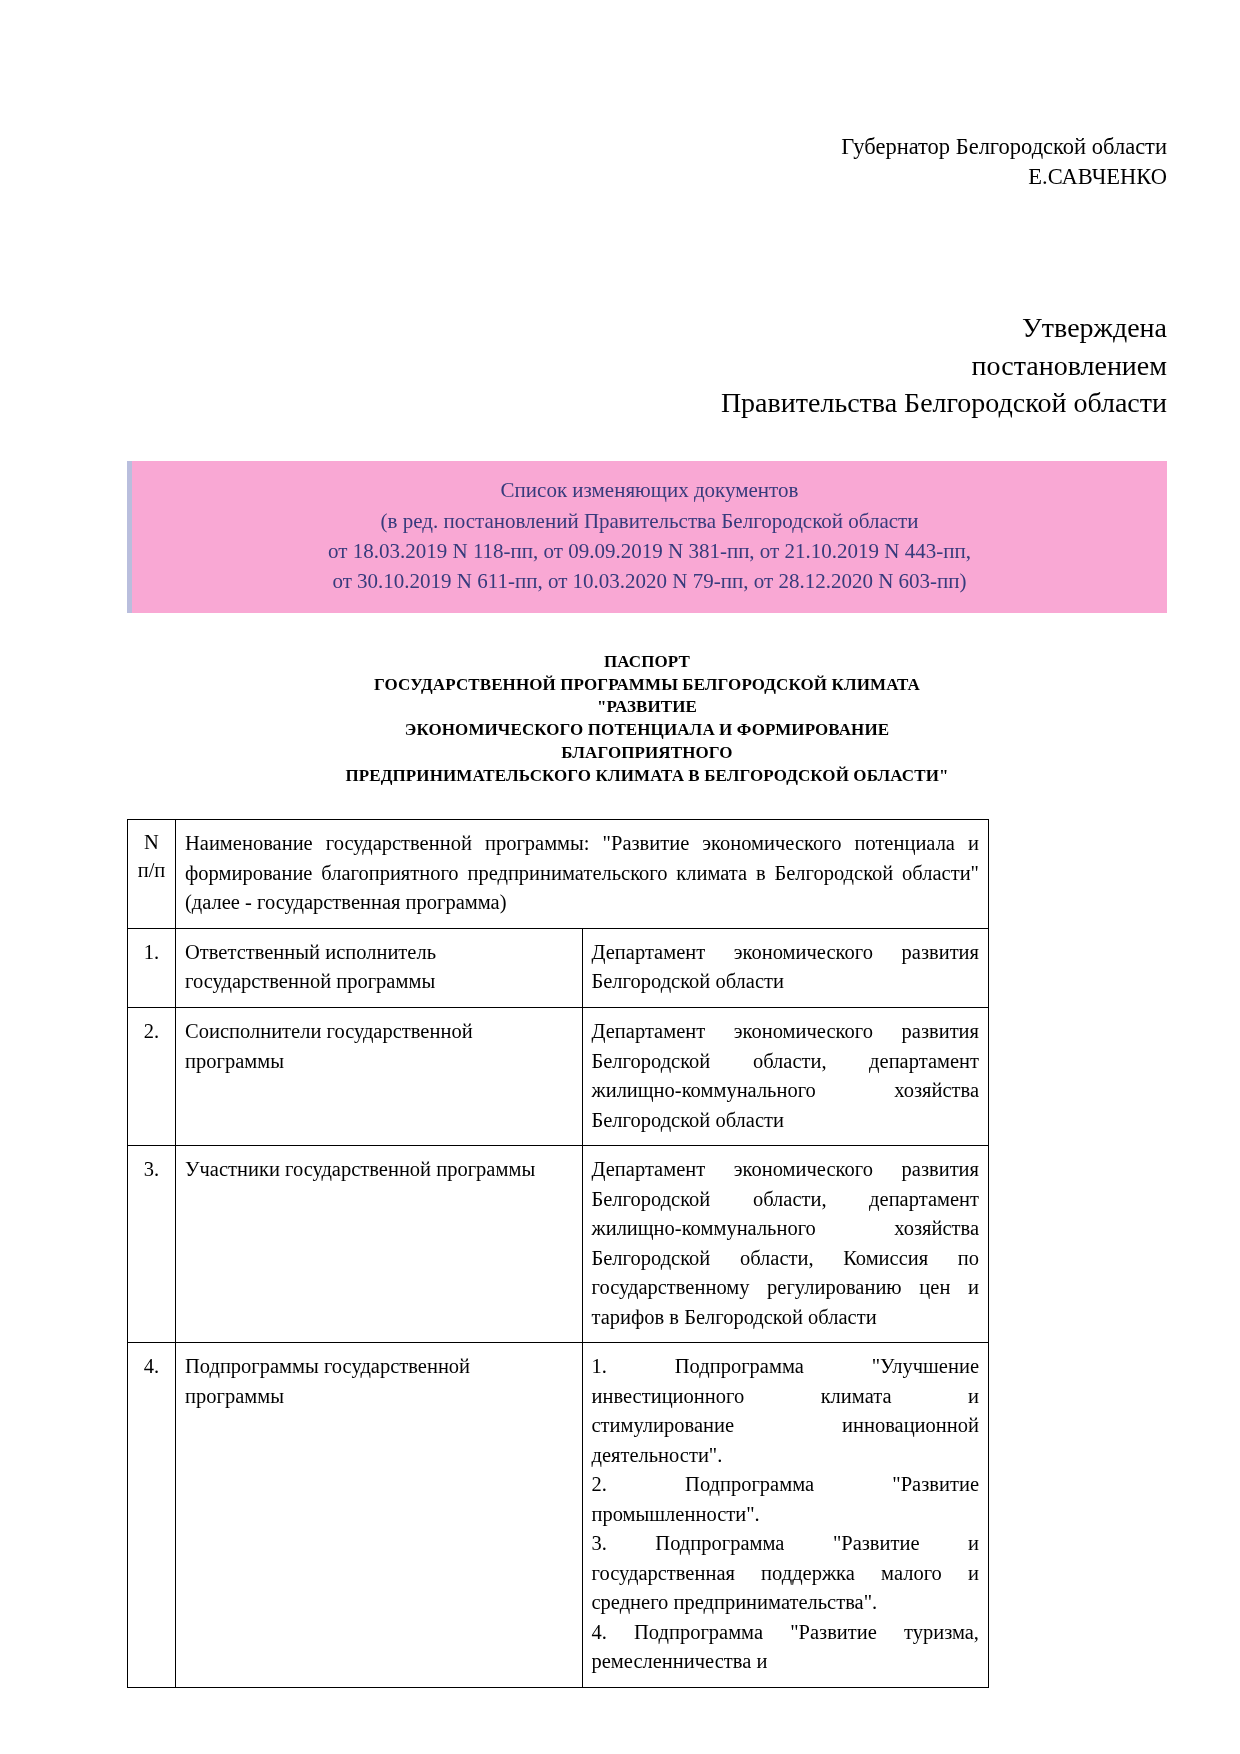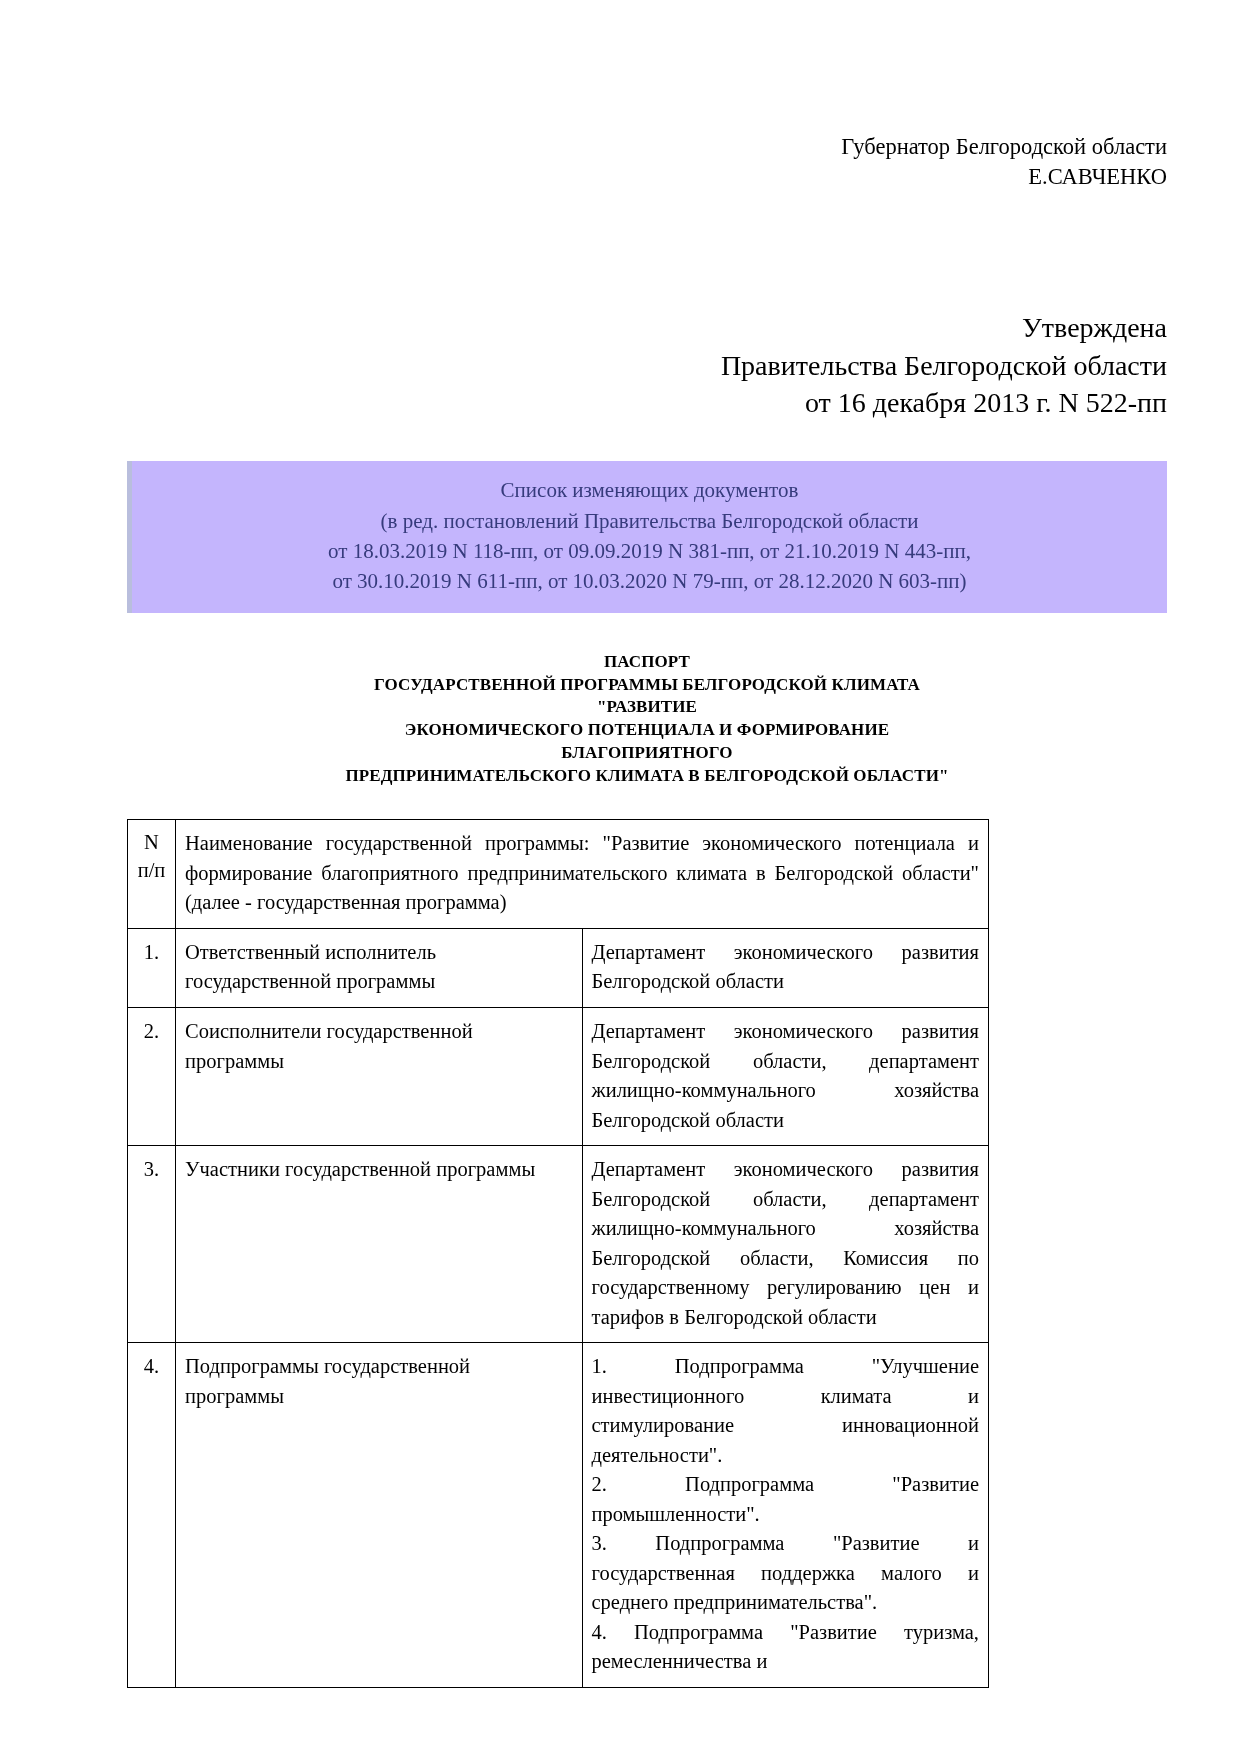--- a/index.html
+++ b/index.html
@@ -39,21 +39,21 @@
     text-align: right;
     font-size: 28px;
     line-height: 1.33;
     padding-top: 118px;
   }
   .approval-block div { white-space: nowrap; }
 
   
   .amend-box {
     margin-top: 40px;
-    background: #c4b5fd;
+    background: #f9a8d4;
     border-left: 5px solid #b9bedd;
     color: #363b7c;
     text-align: center;
     font-size: 21px;
     line-height: 1.45;
     padding: 14px 18px 16px 18px;
     box-sizing: border-box;
   }
   .amend-box .amend-line { white-space: nowrap; }
 
@@ -101,22 +101,22 @@
 
 <div class="page">
 
   <div class="signature-block">
     <div>Губернатор Белгородской области</div>
     <div>Е.САВЧЕНКО</div>
   </div>
 
   <div class="approval-block">
     <div>Утверждена</div>
+    <div>постановлением</div>
     <div>Правительства Белгородской области</div>
-    <div>от 16 декабря 2013 г. N 522-пп</div>
   </div>
 
   <div class="amend-box">
     <div class="amend-line">Список изменяющих документов</div>
     <div class="amend-line">(в ред. постановлений Правительства Белгородской области</div>
     <div class="amend-line">от 18.03.2019 N 118-пп, от 09.09.2019 N 381-пп, от 21.10.2019 N 443-пп,</div>
     <div class="amend-line">от 30.10.2019 N 611-пп, от 10.03.2020 N 79-пп, от 28.12.2020 N 603-пп)</div>
   </div>
 
   <div class="doc-title">

